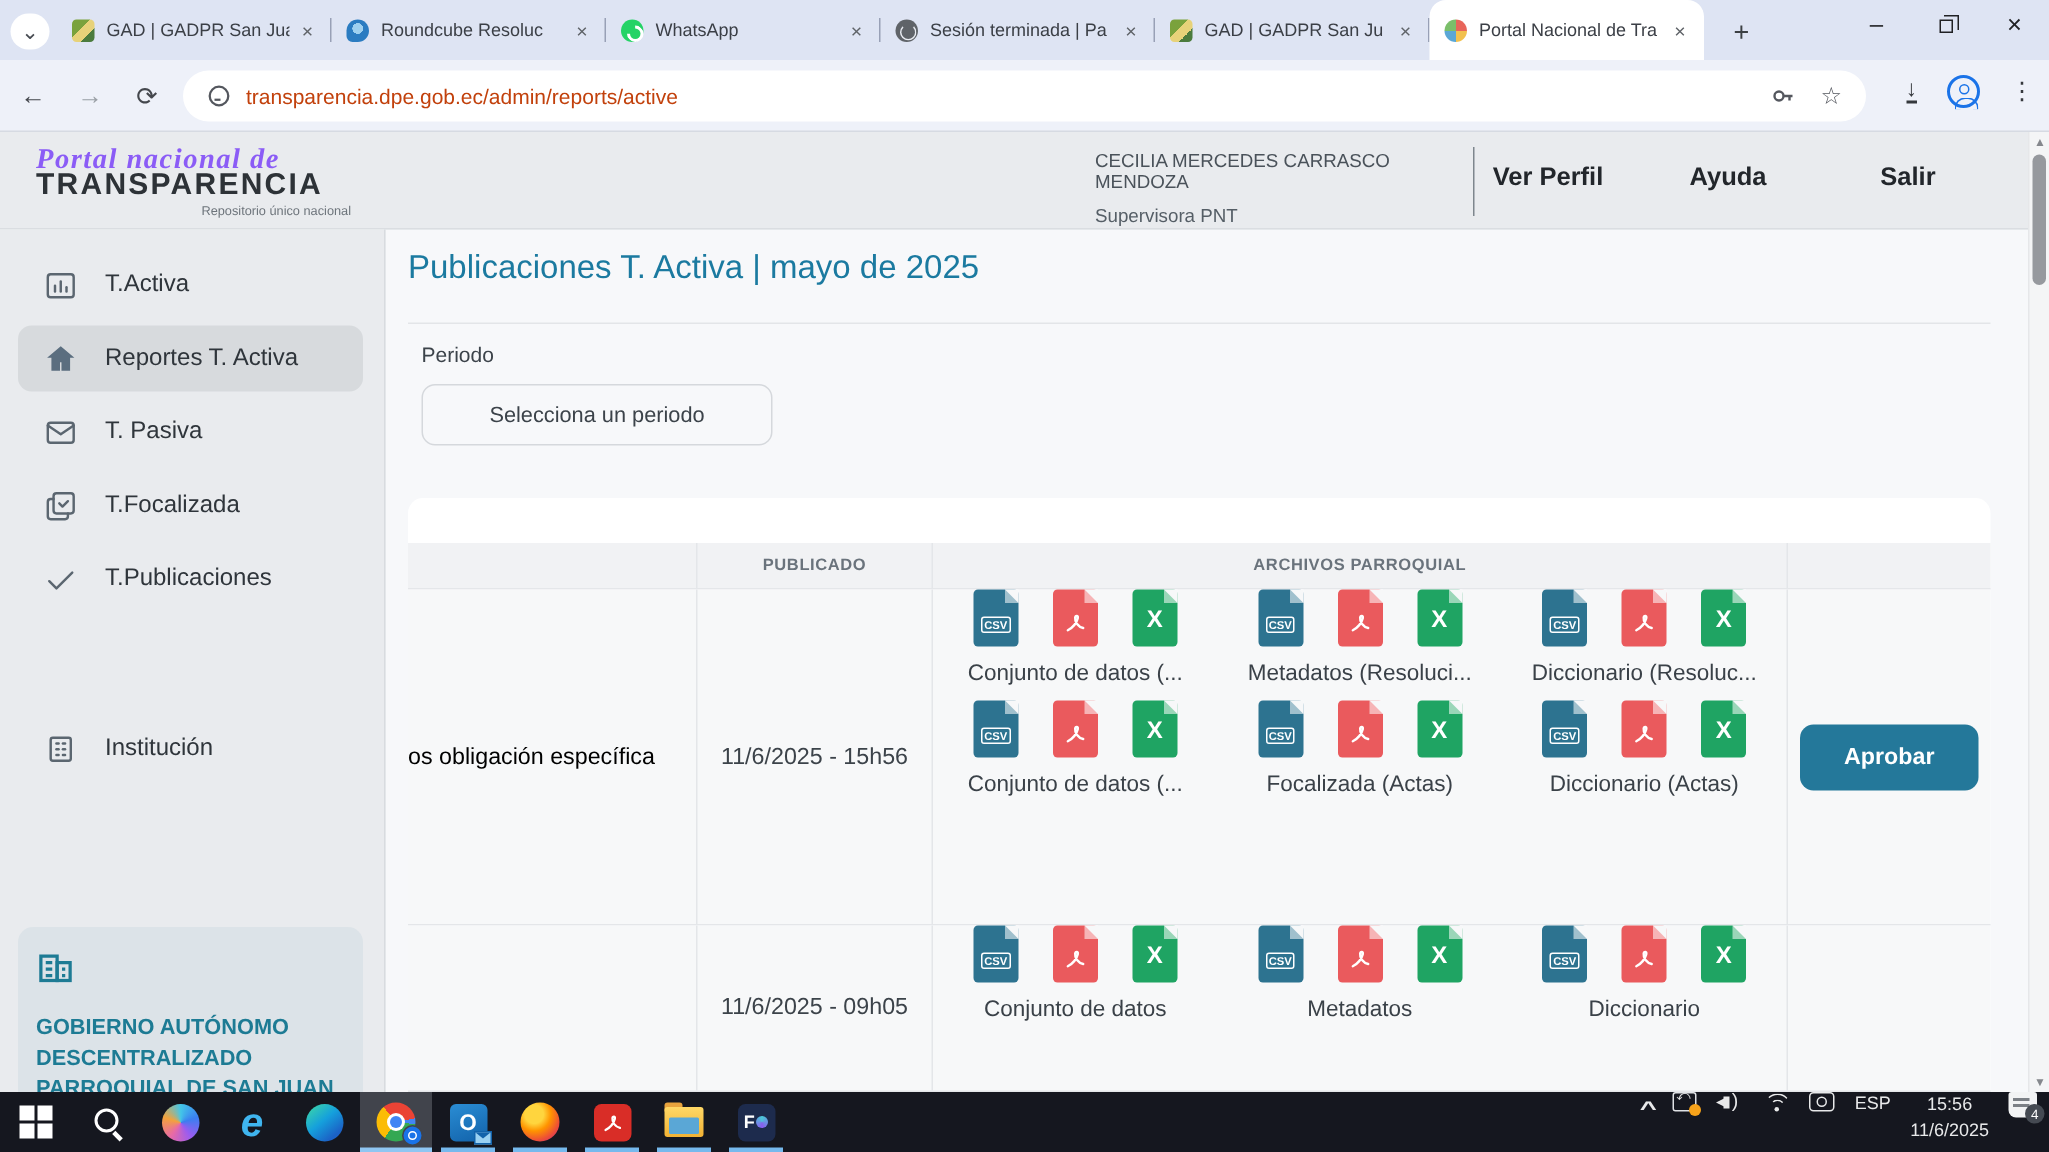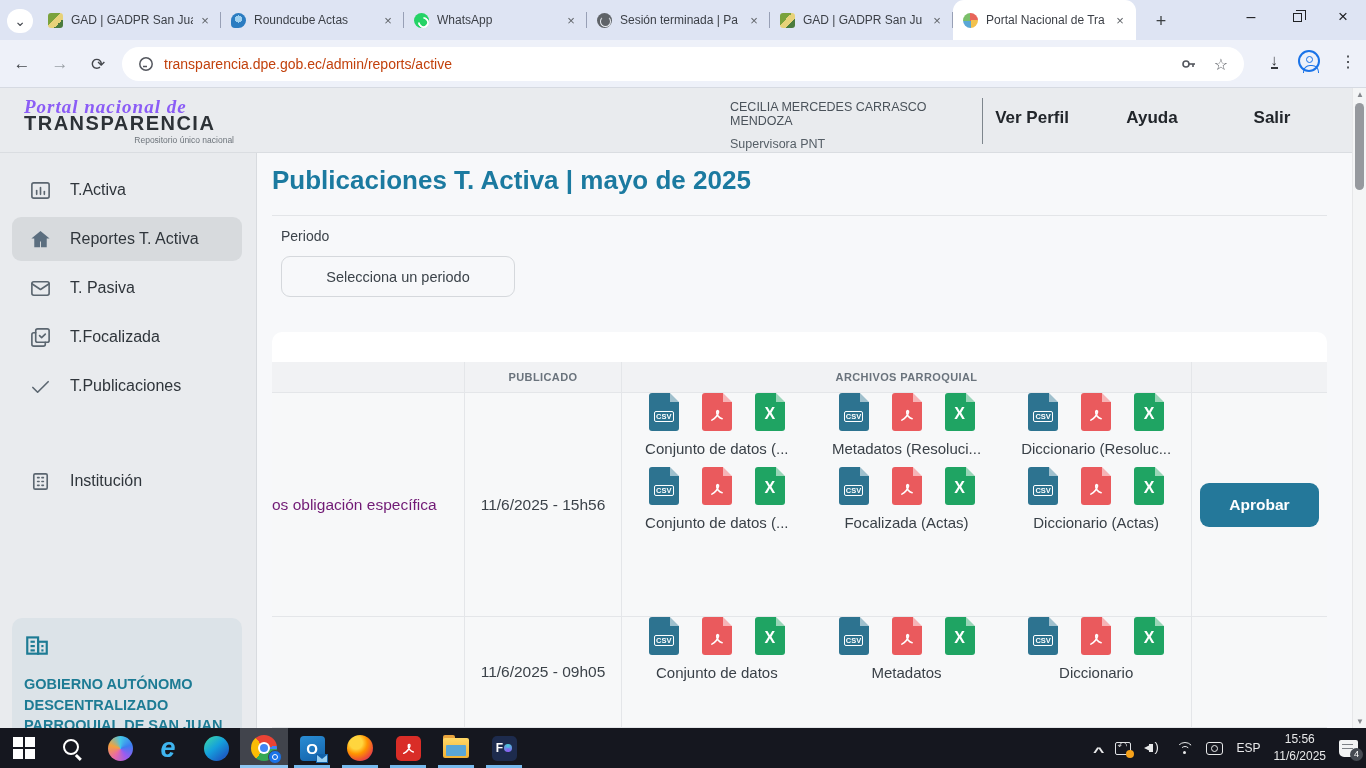--- a/index.html
+++ b/index.html
@@ -68,36 +68,36 @@
   .head-link { font-size:17px; font-weight:600; color:#22262b; width:120px; text-align:center; }
 
   .sidebar { position:absolute; left:0; top:65px; width:257px; height:575px; background:#e9ebee; border-right:1px solid #d8dbdf; }
   .side-item { position:absolute; left:12px; width:230px; height:44px; border-radius:9px; display:flex; align-items:center; padding-left:17px; gap:18px; color:#2f353b; font-size:16px; }
   .side-item.active { background:#d7dadd; }
   .side-item svg { width:23px; height:23px; flex:none; }
   .inst-card { position:absolute; left:12px; top:465px; width:230px; min-height:140px; background:#dce3e8; border-radius:10px; padding:14px 12px 16px 12px; }
   .inst-card svg { width:26px; height:26px; }
   .inst-name { margin-top:12px; font-size:14.5px; font-weight:600; color:#1d7b94; line-height:1.42; }
 
-  .content-title { position:absolute; left:272px; top:77px; font-size:26px; font-weight:bold; color:#1b7aa0;text-align:center; }
+  .content-title { position:absolute; left:272px; top:77px; font-size:22px; font-weight:normal; color:#1b7aa0;text-align:center; }
   .title-div { position:absolute; left:272px; top:127px; width:1055px; height:1px; background:#e3e5e8; }
   .period-label { position:absolute; left:281px; top:140px; font-size:14px; color:#3c434a; }
   .period-select { position:absolute; left:281px; top:168px; width:234px; height:41px; border:1px solid #d5d8dc; border-radius:9px; display:flex; align-items:center; justify-content:center; font-size:14.5px; color:#3c434a; background:#f7f8fa; }
 
   .card { position:absolute; left:272px; top:244px; width:1055px; height:396px; background:#fff; border-radius:10px 10px 0 0; }
   .thead { position:absolute; left:0; top:30px; width:1055px; height:31px; background:#f1f2f4; display:flex; border-bottom:1px solid #e4e6e9; }
   .th { font-size:11px; font-weight:bold; color:#6a737c; letter-spacing:.4px; display:flex; align-items:center; justify-content:center; border-right:1px solid #e4e6e9; }
   .th:last-child { border-right:none; }
   .c-name { width:193px; } .c-pub { width:157px; } .c-arch { width:570px; } .c-act { width:135px; }
   .trow { position:absolute; left:0; width:1055px; background:#f7f8f9; display:flex; border-bottom:1px solid #e4e6e9; }
   .trow1 { top:61px; height:224px; }
   .trow2 { top:285px; height:111px; }
   .td { border-right:1px solid #e4e6e9; display:flex; align-items:center; justify-content:center; }
   .td:last-child { border-right:none; }
-  .td.name { justify-content:flex-start; font-size:15.5px; color:#701a75; overflow:hidden; white-space:nowrap; }
+  .td.name { justify-content:flex-start; font-size:15.5px; color:#000000; overflow:hidden; white-space:nowrap; }
   .td.pub { font-size:15.5px; color:#3c434a; }
   .td.arch { flex-direction:column; justify-content:flex-start; gap:10px; }
   .grp-row { display:flex; width:100%; }
   .fgroup { width:190px; display:flex; flex-direction:column; align-items:center; gap:9px; }
   .fics { display:flex; gap:23px; }
   .fic { width:30px; height:38px; border-radius:3px; position:relative; display:flex; align-items:center; justify-content:center; }
   .fic::before { content:""; position:absolute; top:0; right:0; border-style:solid; border-width:0 9px 9px 0; border-color:#f7f8f9 #f7f8f9 rgba(255,255,255,.55) rgba(255,255,255,.55); }
   .fic.csv { background:#2d7390; }
   .fic.pdf { background:#ea5a5d; }
   .fic.xls { background:#1fa463; }
@@ -140,21 +140,21 @@
   .firefox { width:26px; height:26px; border-radius:50%; background:radial-gradient(circle at 35% 30%,#ffd53e 0 25%,#ff9400 45%,#ed4f36 70%,#c42482 95%); }
   .acrobat { width:25px; height:25px; background:#d92d27; border-radius:5px; display:flex; align-items:center; justify-content:center; }
   .acrobat svg { width:15px; height:15px; }
   .folder { width:26px; height:20px; position:relative; }
   .folder::before { content:""; position:absolute; left:0; top:-3px; width:12px; height:6px; background:#e8a33d; border-radius:2px 2px 0 0; }
   .folder::after { content:""; position:absolute; inset:0; background:linear-gradient(180deg,#ffd866,#f2b234); border-radius:2px; }
   .folder i { position:absolute; left:3px; top:7px; width:20px; height:11px; background:#5aa7d6; z-index:2; border-radius:1px; }
   .fapp { width:25px; height:25px; background:#1d2b4d; border-radius:5px; color:#fff; font-size:12px; font-weight:bold; display:flex; align-items:center; justify-content:center; gap:1px; }
   .fapp i { width:8px; height:8px; border-radius:50%; background:conic-gradient(#49c8d8,#8a5cf0,#49c8d8); display:block; }
 
-  .tray { position:absolute; right:8px; top:0; height:40px; display:flex; align-items:center; gap:13px; color:#e8e9ea; }
+  .tray { position:absolute; right:8px; top:0; height:40px; display:flex; gap:13px; color:#e8e9ea; }
   .tray-chev { font-size:13px; font-weight:bold; transform:scaleX(1.5); }
   .tray-chev::before { content:"^"; position:relative; top:3px; }
   .tvr { width:16px; height:13px; border:1.5px solid #dfe2e5; border-radius:2px; position:relative; }
   .tvr::before { content:"⤺"; position:absolute; left:1px; top:-4px; font-size:9px; }
   .tvr i { position:absolute; right:-4px; bottom:-4px; width:8px; height:8px; border-radius:50%; background:#f6a21a; }
   .spk { width:18px; height:14px; position:relative; }
   .spk::before { content:""; position:absolute; left:0; top:4px; border-top:3px solid transparent; border-bottom:3px solid transparent; border-right:6px solid #e8e9ea; }
   .spk i { position:absolute; left:5px; top:3px; width:4px; height:8px; background:#e8e9ea; }
   .spk::after { content:")"; position:absolute; left:10px; top:-2px; color:#e8e9ea; font-size:13px; }
   .wifi { width:18px; height:14px; position:relative; overflow:hidden; }
@@ -180,21 +180,21 @@
     <div class="tabsearch"></div>
     <div class="tabs">
       <div class="tab">
         <span class="fav gad"></span>
         <span class="tab-title">GAD | GADPR San Jua</span>
         <span class="tab-close"></span>
           <span class="sep"></span>
       </div>
       <div class="tab">
         <span class="fav round"></span>
-        <span class="tab-title">Roundcube Actas</span>
+        <span class="tab-title">Roundcube Resoluc</span>
         <span class="tab-close"></span>
           <span class="sep"></span>
       </div>
       <div class="tab">
         <span class="fav wa"></span>
         <span class="tab-title">WhatsApp</span>
         <span class="tab-close"></span>
           <span class="sep"></span>
       </div>
       <div class="tab">
@@ -303,21 +303,21 @@
             <path d="M11 10l2.2 2.2L17 8.5"></path>
           </svg>
         <span>T.Focalizada</span>
       </div>
       <div class="side-item" style="top:211px;">
         <svg class="sic" viewBox="0 0 24 24">
             <path d="M4 13l5 5L20 7"></path>
           </svg>
         <span>T.Publicaciones</span>
       </div>
-      <div class="side-item" style="top:306px;">
+      <div class="side-item" style="top:324px;">
         <svg class="sic" viewBox="0 0 24 24">
             <rect x="5" y="4" width="14" height="16" rx="1.5"></rect>
             <line x1="9" y1="8" x2="10.5" y2="8"></line>
             <line x1="13.5" y1="8" x2="15" y2="8"></line>
             <line x1="9" y1="12" x2="10.5" y2="12"></line>
             <line x1="13.5" y1="12" x2="15" y2="12"></line>
             <line x1="9" y1="16" x2="10.5" y2="16"></line>
             <line x1="13.5" y1="16" x2="15" y2="16"></line>
           </svg>
         <span>Institución</span>

